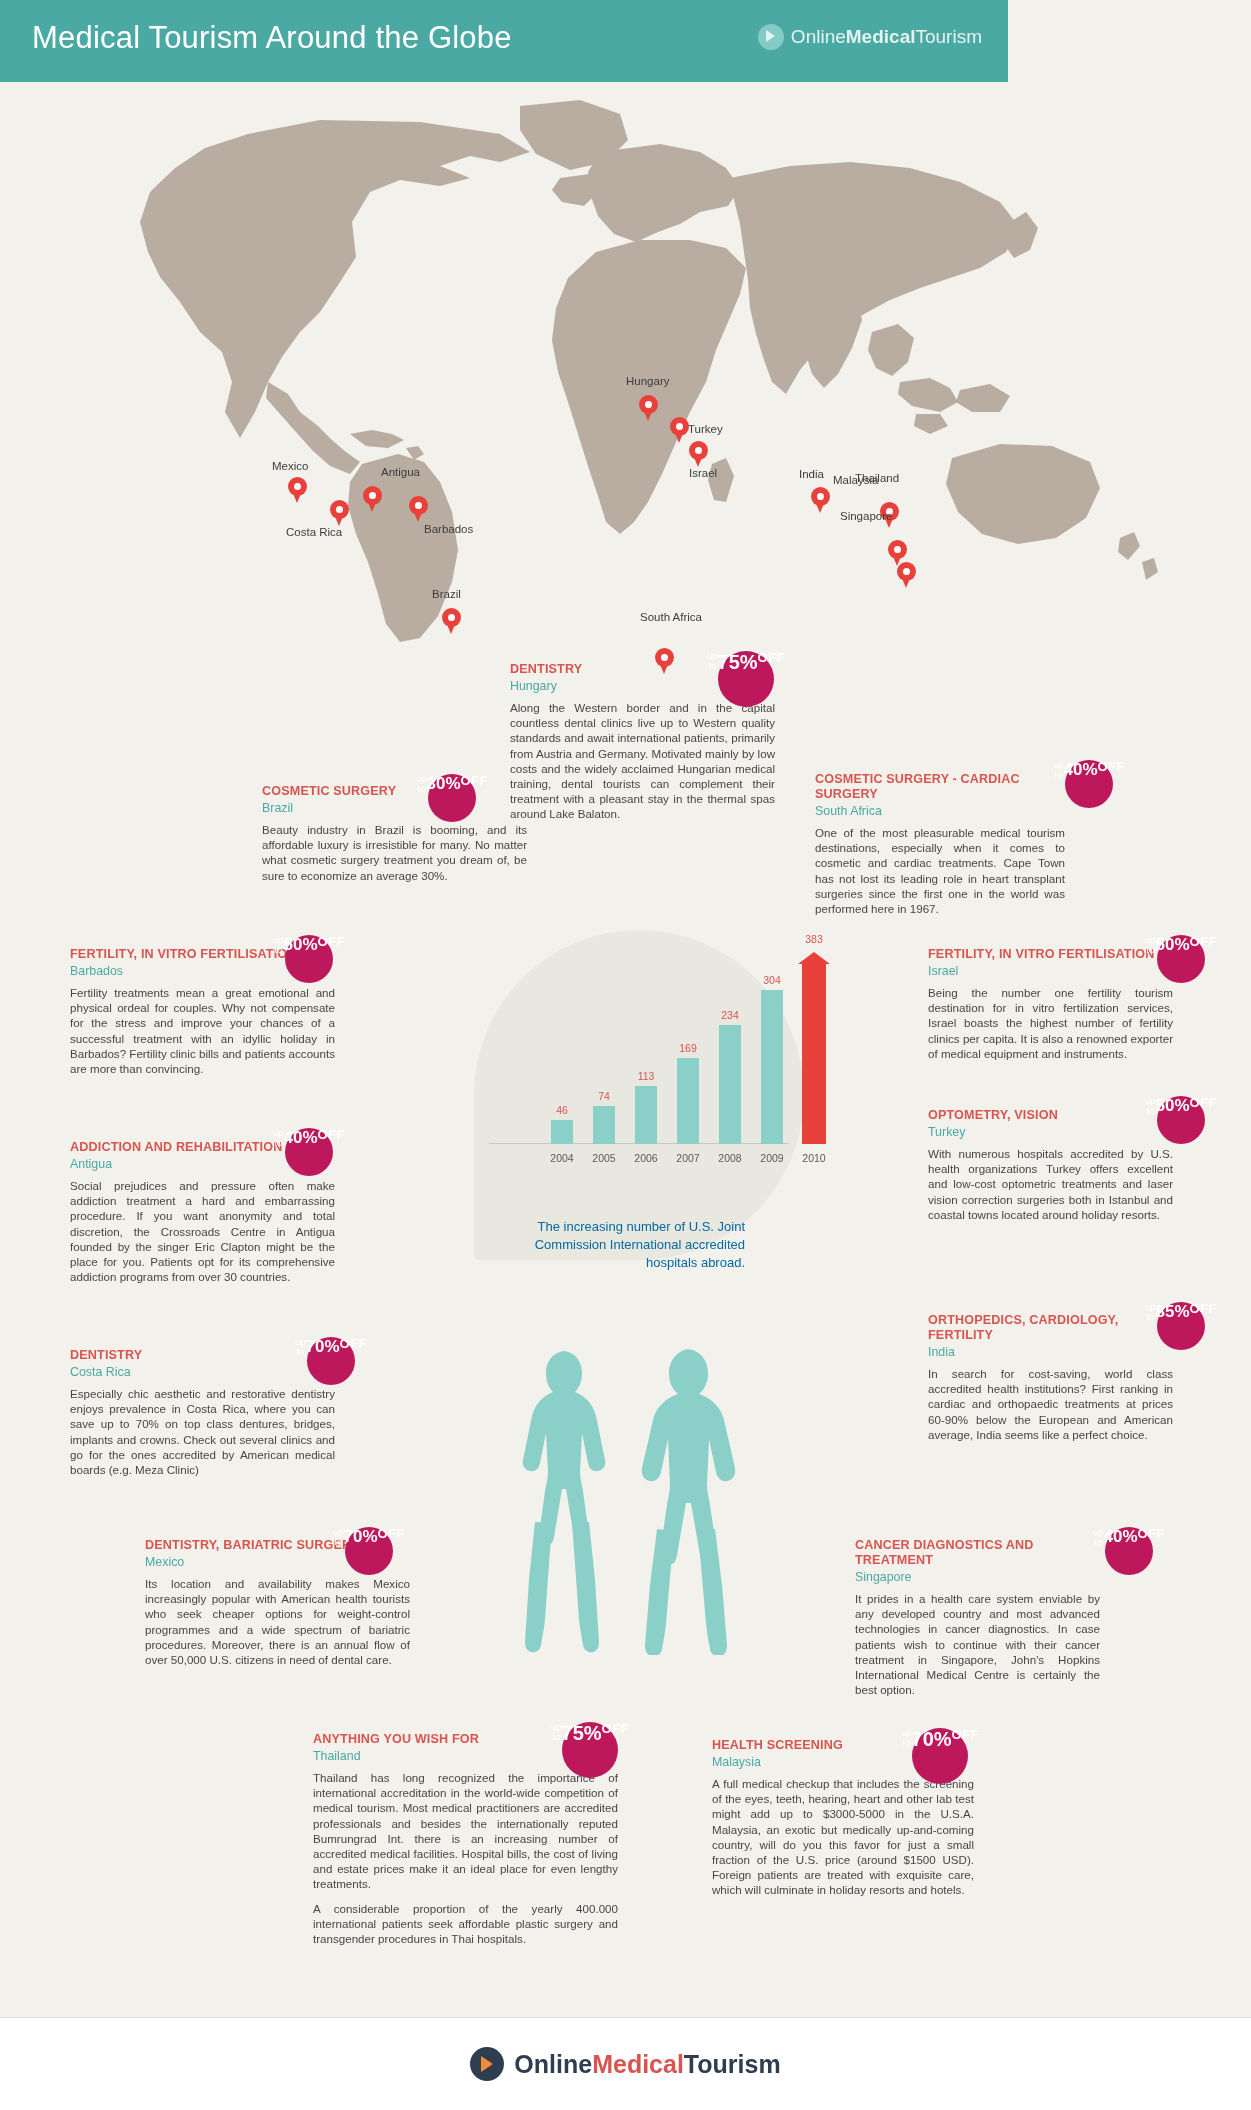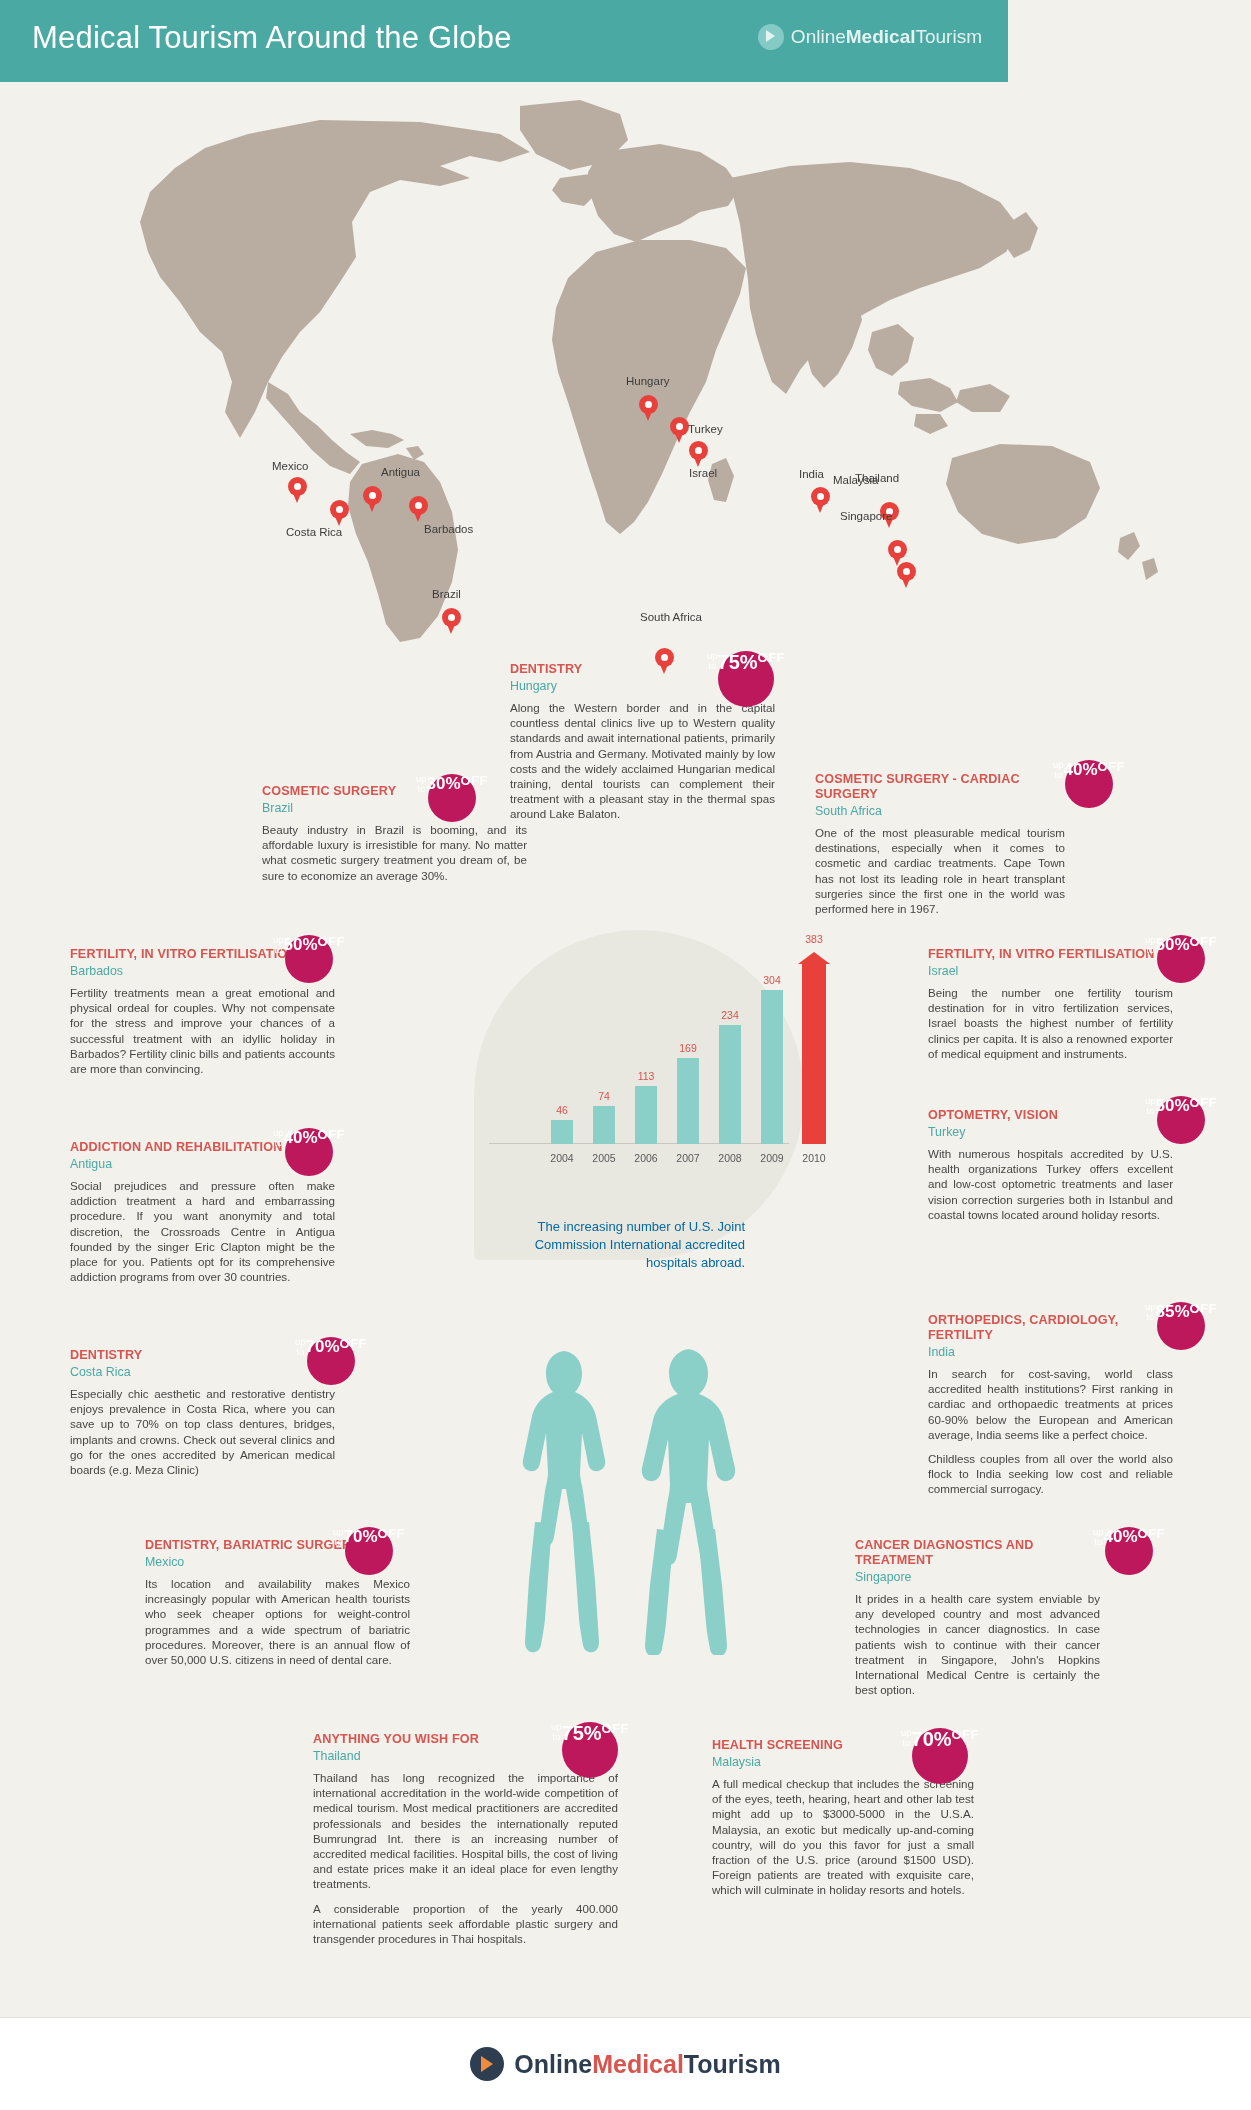--- a/index.html
+++ b/index.html
@@ -461,21 +461,20 @@
     <span class="upto">up to</span>
     <span class="pct">70%</span>
     <span class="off">OFF</span>
   </div>
 
   <div class="block" style="left:928px; top:1313px; width:245px;">
     <div class="bt">ORTHOPEDICS, CARDIOLOGY, FERTILITY</div>
     <div class="bc">India</div>
     <div class="bd">
       <p>In search for cost-saving, world class accredited health institutions? First ranking in cardiac and orthopaedic treatments at prices 60-90% below the European and American average, India seems like a perfect choice.</p>
-      <p>Childless couples from all over the world also flock to India seeking low cost and reliable commercial surrogacy.</p>
     </div>
   </div>
   <div class="badge sz-s" style="left:1157px; top:1302px;">
     <span class="upto">up to</span>
     <span class="pct">85%</span>
     <span class="off">OFF</span>
   </div>
 
   <div class="block" style="left:145px; top:1538px; width:265px;">
     <div class="bt">DENTISTRY, BARIATRIC SURGERY</div>

